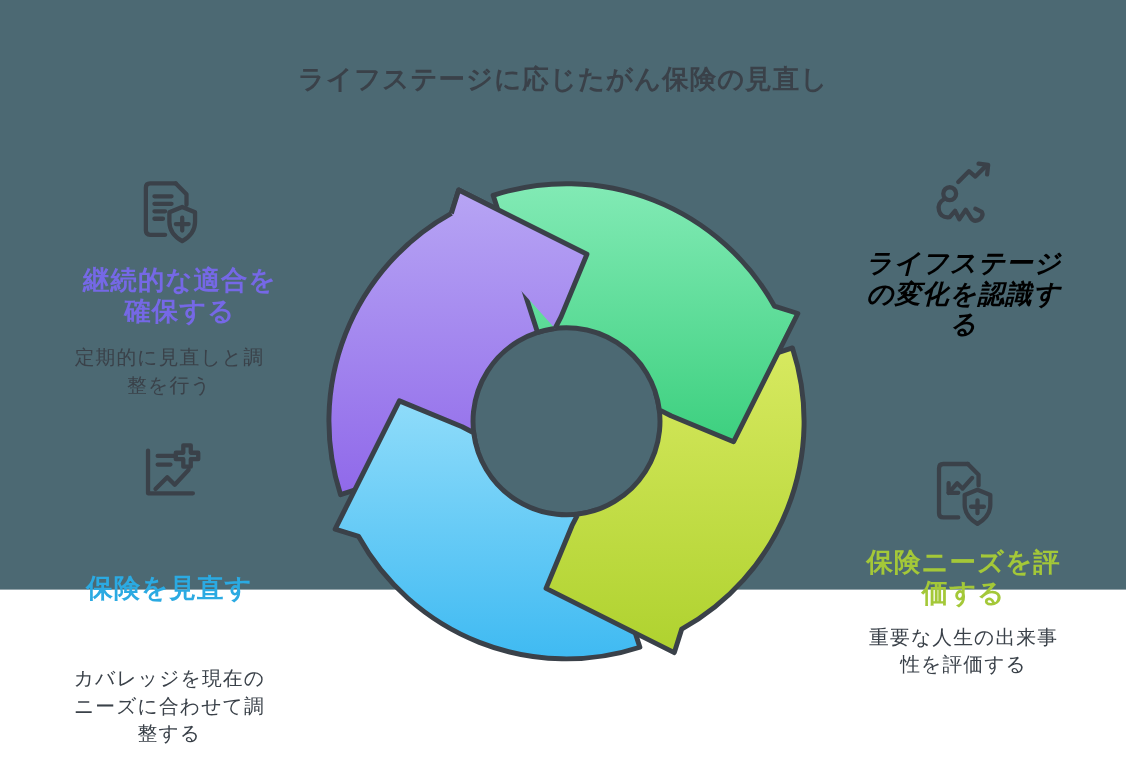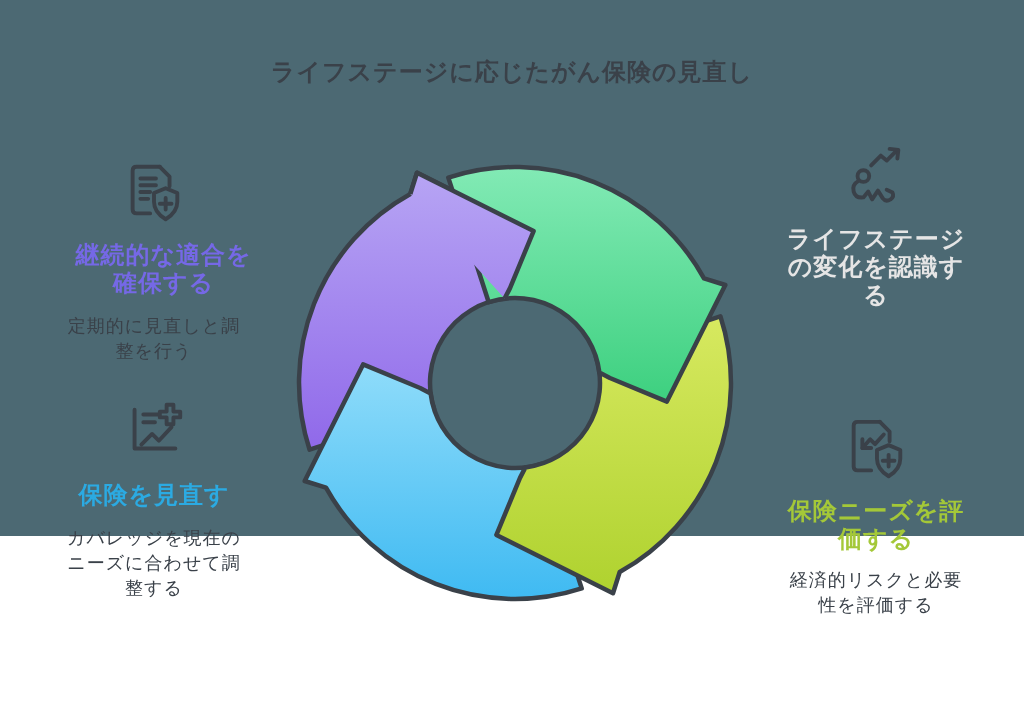--- a/index.html
+++ b/index.html
@@ -12,21 +12,21 @@
     text-align:center; font-size:24px; font-weight:bold; letter-spacing:1px;
   }
 
   .step { position:absolute; width:232px; display:flex; flex-direction:column; align-items:center; text-align:center; }
   .step .icon { width:68px; height:68px; }
   .step .icon svg { width:100%; height:100%; fill:none; stroke-linecap:round; stroke-linejoin:round; }
   .step h2 { font-size:24px; font-weight:bold; line-height:28px; letter-spacing:1px; white-space:pre-line; margin-top:13px; }
   .step p  { font-size:18px; font-weight:500; line-height:25px; letter-spacing:1px; white-space:pre-line; margin-top:16px; }
 
   #step-ensure  { left:38px;  top:160px; }
-  #step-review  { left:38px;  top:398px; }
+  #step-review  { left:38px;  top:398px;gap:40px; }
   #step-recognize { left:760px; top:144px; }
   #step-assess  { left:760px; top:416px; }
   #step-review h2 { margin-top:15px; }
   #step-assess p { margin-top:14px; }
 
   .cycle { position:absolute; left:277px; top:145px; width:476px; height:476px; }
 </style>
 </head>
 <body>
 
@@ -80,41 +80,41 @@
     <div class="icon">
       <svg viewBox="0 0 70 70">
           <g stroke-width="4" stroke="#3A4149">
         <path d="M30,22 L40,12 L46,17 L56,7"></path>
         <path d="M49,5 L58,6 L57,15"></path>
         <circle cx="22" cy="33" r="6"></circle>
         <path d="M17,38 Q10,42 12,49 Q14,56 22,55 L27,49 L31,57 L37,48 L42,56 Q45,60 50,57 Q54,54 52,50 L46,47"></path>
       </g>
         </svg>
     </div>
-    <h2 style="color: #e5e5e5;">ライフステージ
+    <h2 style="color: #000000; font-style: italic;">ライフステージ
 の変化を認識す
 る</h2>
   </div>
 
   <div class="step" id="step-assess">
     <div class="icon">
       <svg viewBox="0 0 70 70">
           <g stroke-width="4" stroke="#3A4149">
         <path d="M39,6 H16 Q12,6 12,10 V52 Q12,56 16,56 H30"></path>
         <path d="M39,6 L49,16 V26"></path>
         <path d="M43,19 L34,29 L29,24 L21,33"></path>
         <path d="M21,24 V33 H30"></path>
         <path d="M48,30 L60,35 V44 Q60,55 48,62 Q36,55 36,44 V35 Z"></path>
         <path d="M42,46 H54 M48,40 V52"></path>
       </g>
         </svg>
     </div>
     <h2 style="color: rgb(164, 200, 56);">保険ニーズを評
 価する</h2>
-    <p style="color: rgb(58, 65, 73);">経済的リスクと必要
+    <p style="color: rgb(58, 65, 73);">重要な人生の出来事
 性を評価する</p>
   </div>
 
   <div class="step" id="step-review">
     <div class="icon">
       <svg viewBox="0 0 70 70">
           <g stroke-width="4" stroke="#3A4149">
         <path d="M15,12 V52 H57"></path>
         <path d="M24,17 H40 M24,25 H36"></path>
         <path d="M48,7 h7 v7 h7 v6 h-7 v7 h-7 v-7 h-7 v-6 h7 Z"></path>

